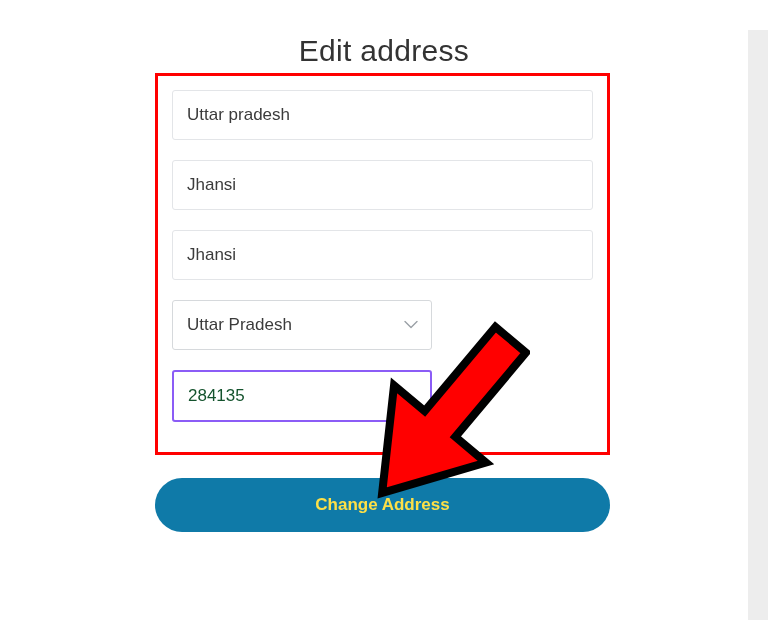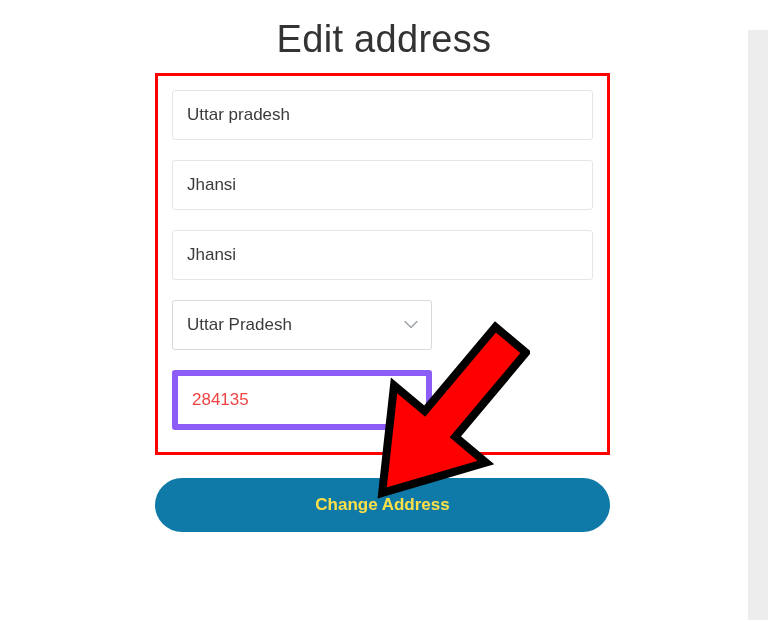--- a/index.html
+++ b/index.html
@@ -14,24 +14,24 @@
     .right-stripe {
       position: absolute;
       right: 0;
       top: 30px;
       width: 20px;
       height: 590px;
       background: #ededed;
     }
     .title {
       text-align: center;
-      font-size: 38px;
+      font-size: 30px;
       font-weight: 300;
       color: #333;
-      padding-top: 18px;
+      padding-top: 34px;
       letter-spacing: 0.3px;
     }
     .form-wrap {
       position: absolute;
       left: 155px;
       top: 73px;
       width: 455px;
       height: 382px;
       border: 3px solid #ff0000;
       padding: 14px 14px 14px 14px;
@@ -69,24 +69,24 @@
     .chevron {
       position: absolute;
       right: 14px;
       top: 50%;
       transform: translateY(-50%);
       pointer-events: none;
     }
     .chevron svg { display: block; }
     .code-field {
       width: 260px;
-      border: 6px solid #8b5cf6;
+      border: 2px solid #8b5cf6;
       border-radius: 3px;
       background: #fff;
-      color: #ef4444;
+      color: #14532d;
       font-size: 17px;
       padding: 14px 14px;
       outline: none;
       font-family: inherit;
     }
     .cta {
       position: absolute;
       left: 155px;
       top: 478px;
       width: 455px;

